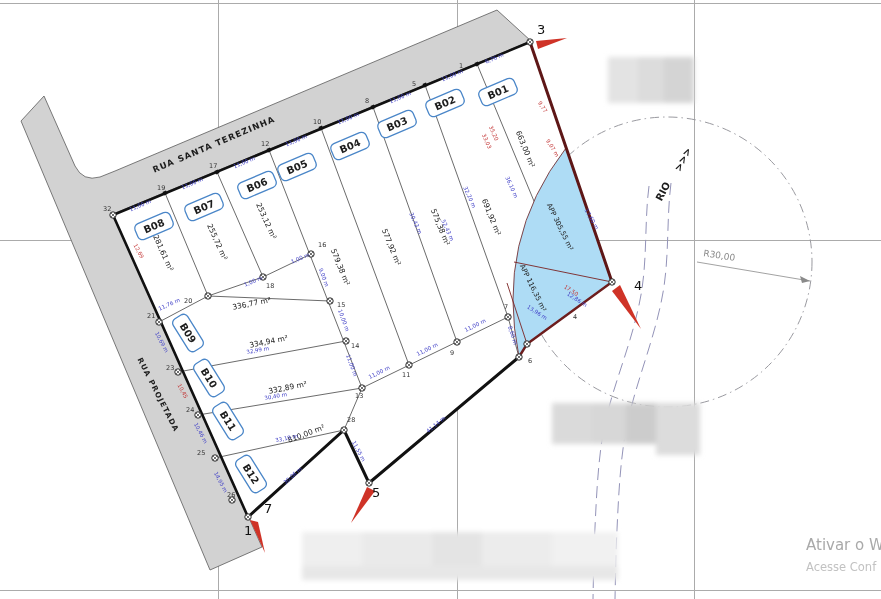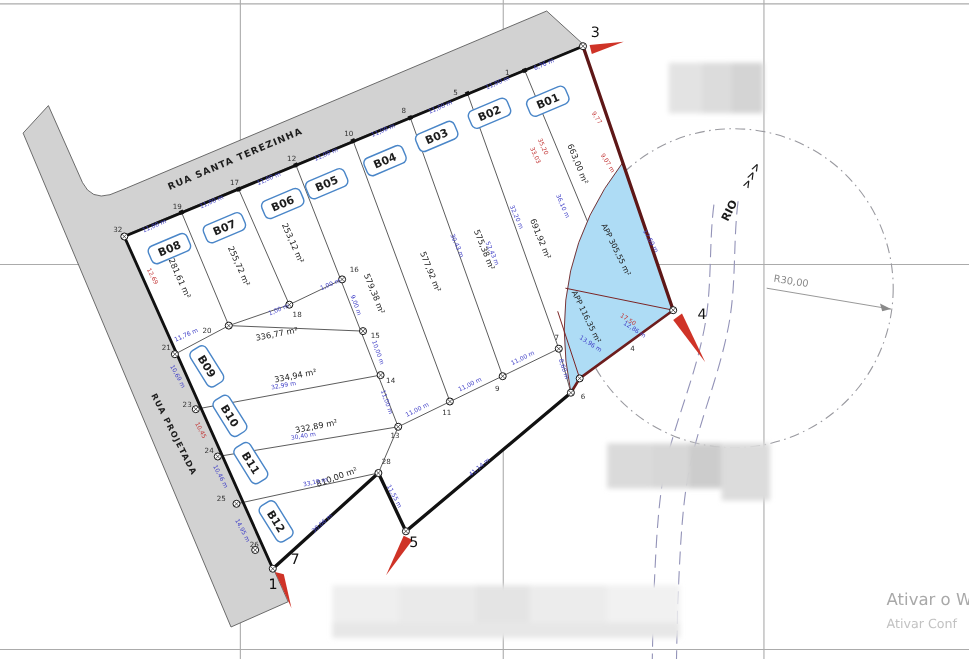--- a/index.html
+++ b/index.html
@@ -379,14 +379,14 @@
     <rect x="302" y="532" width="60" height="36" fill="#efefef"></rect>
     <rect x="362" y="532" width="70" height="36" fill="#eaeaea"></rect>
     <rect x="432" y="532" width="50" height="36" fill="#e4e4e4"></rect>
     <rect x="482" y="532" width="70" height="36" fill="#ececec"></rect>
     <rect x="552" y="532" width="66" height="36" fill="#f1f1f1"></rect>
     <rect x="302" y="566" width="316" height="14" fill="#e7e7e7"></rect>
   </g>
 </svg>
 
 <div class="wm1">Ativar o W</div>
-<div class="wm2">Ativar Conf</div>
+<div class="wm2">Acesse Conf</div>
 </div>
 
 </body></html>

